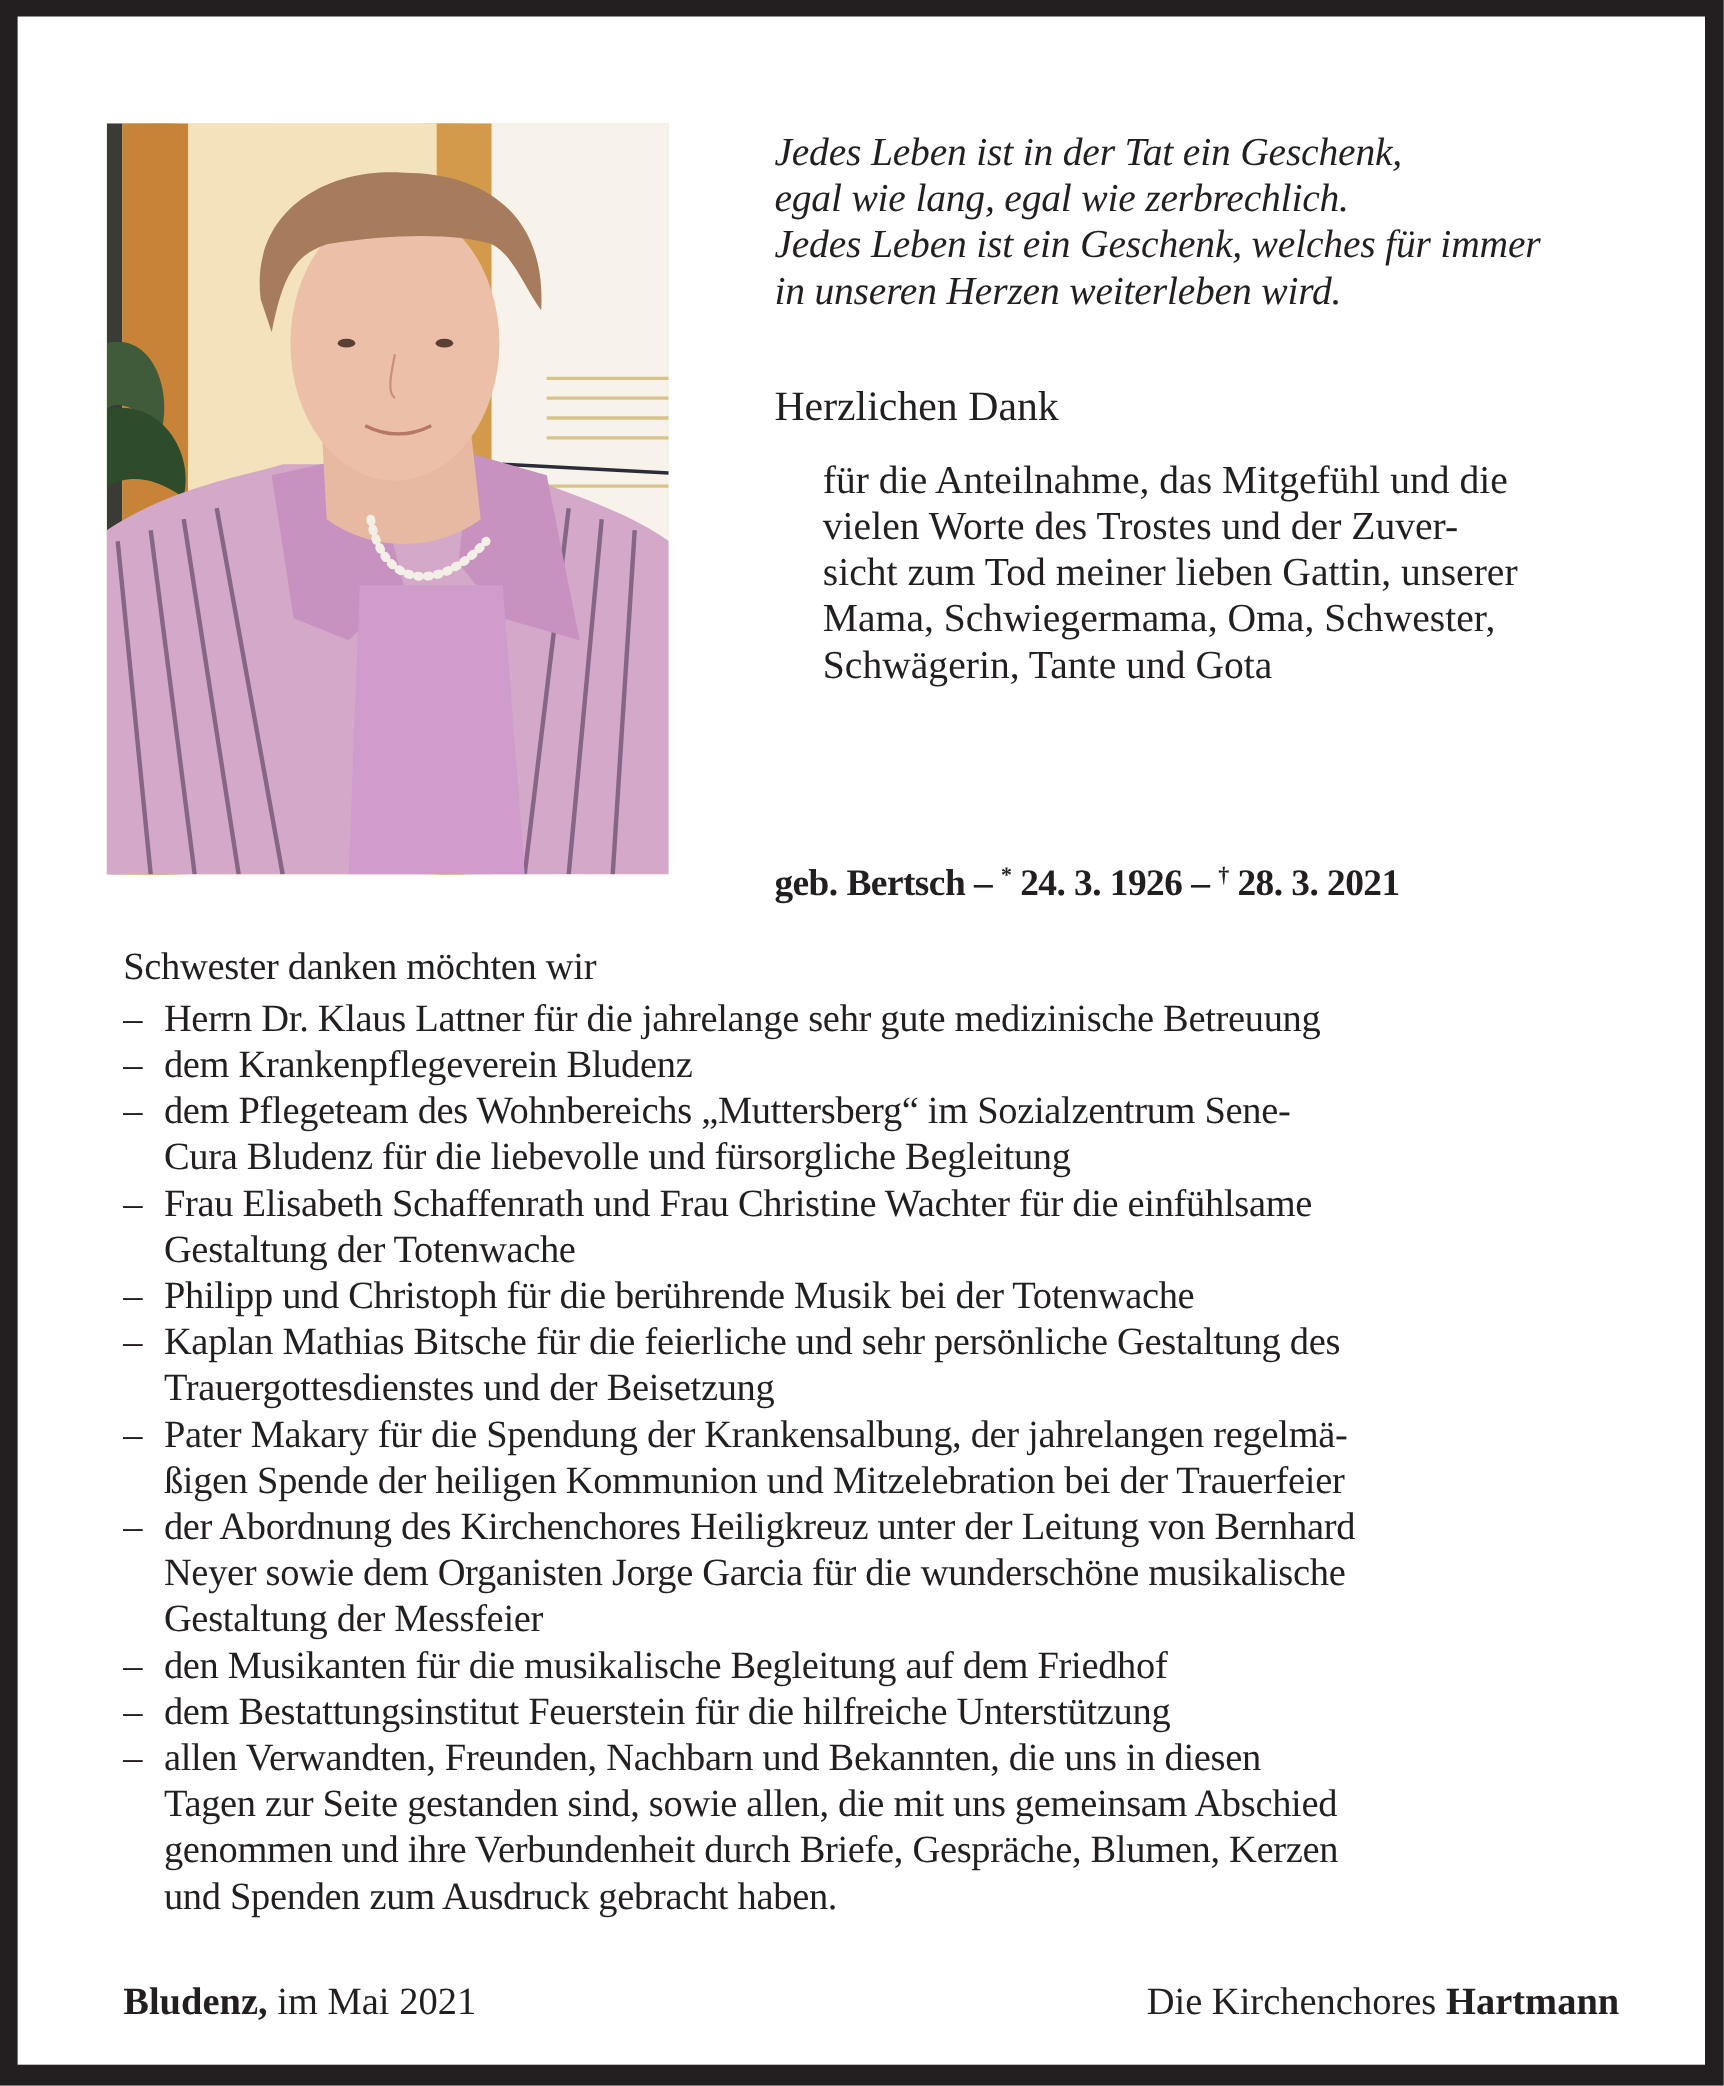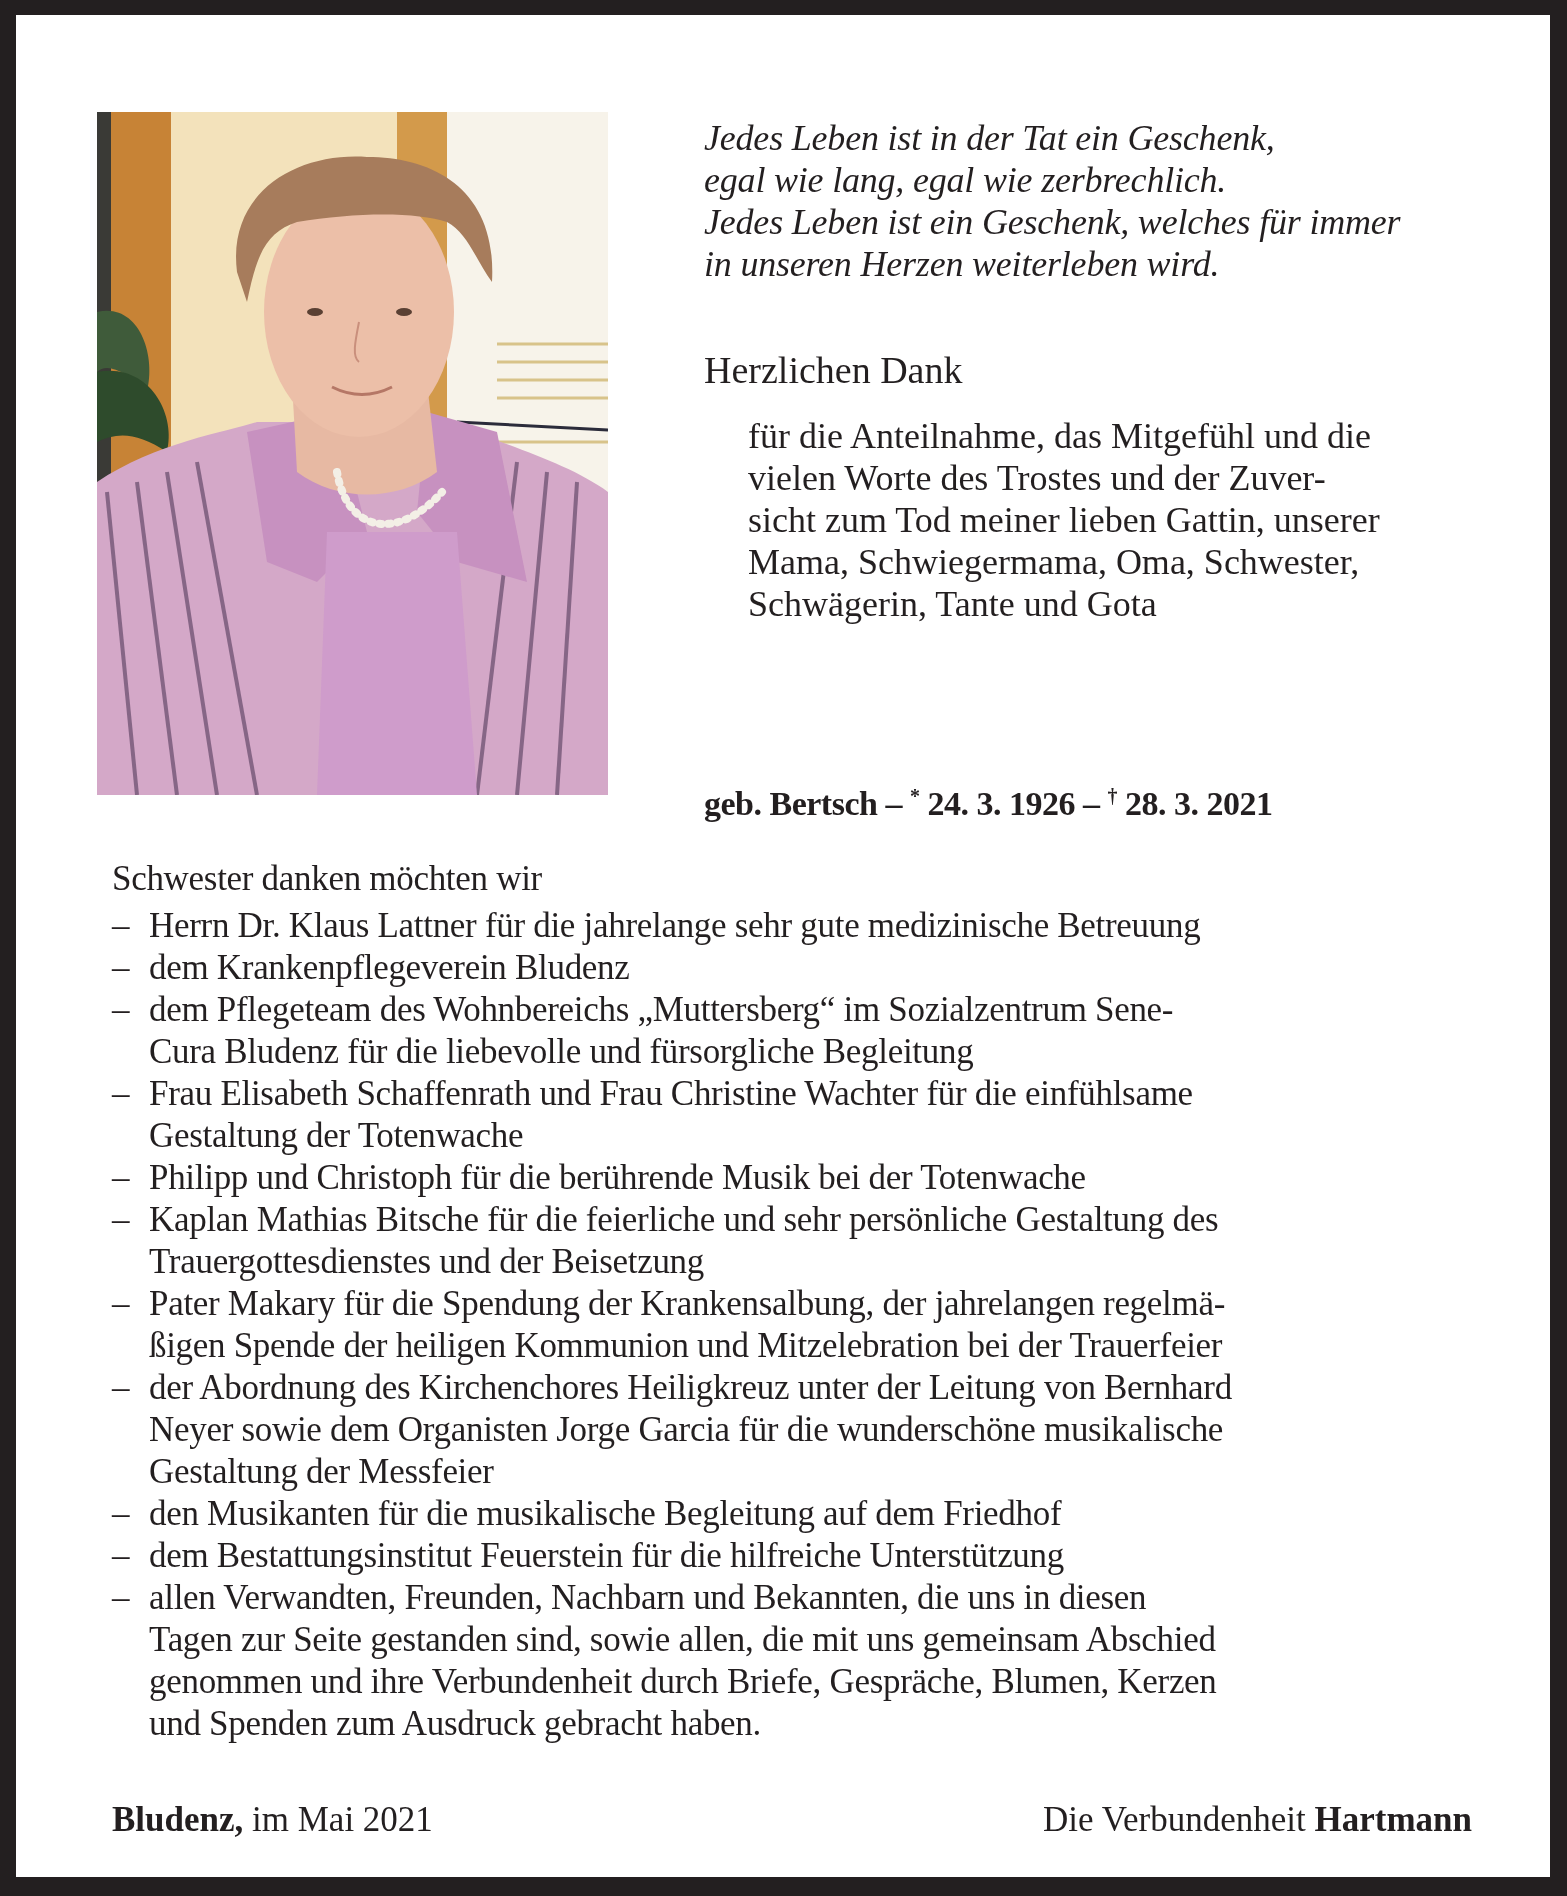--- a/index.html
+++ b/index.html
@@ -264,15 +264,15 @@
         <span class="line">Tagen zur Seite gestanden sind, sowie allen, die mit uns gemeinsam Abschied</span>
         <span class="line">genommen und ihre Verbundenheit durch Briefe, Gespräche, Blumen, Kerzen</span>
         <span class="line">und Spenden zum Ausdruck gebracht haben.</span>
       </li>
     </ul>
 
   <div class="footer-left">
     <b>Bludenz,</b><span> im Mai 2021</span>
   </div>
   <div class="footer-right">
-    <span>Die Verbundenheit </span><b>Hartmann</b>
+    <span>Die Kirchenchores </span><b>Hartmann</b>
   </div>
 </div>
 
 </body></html>

